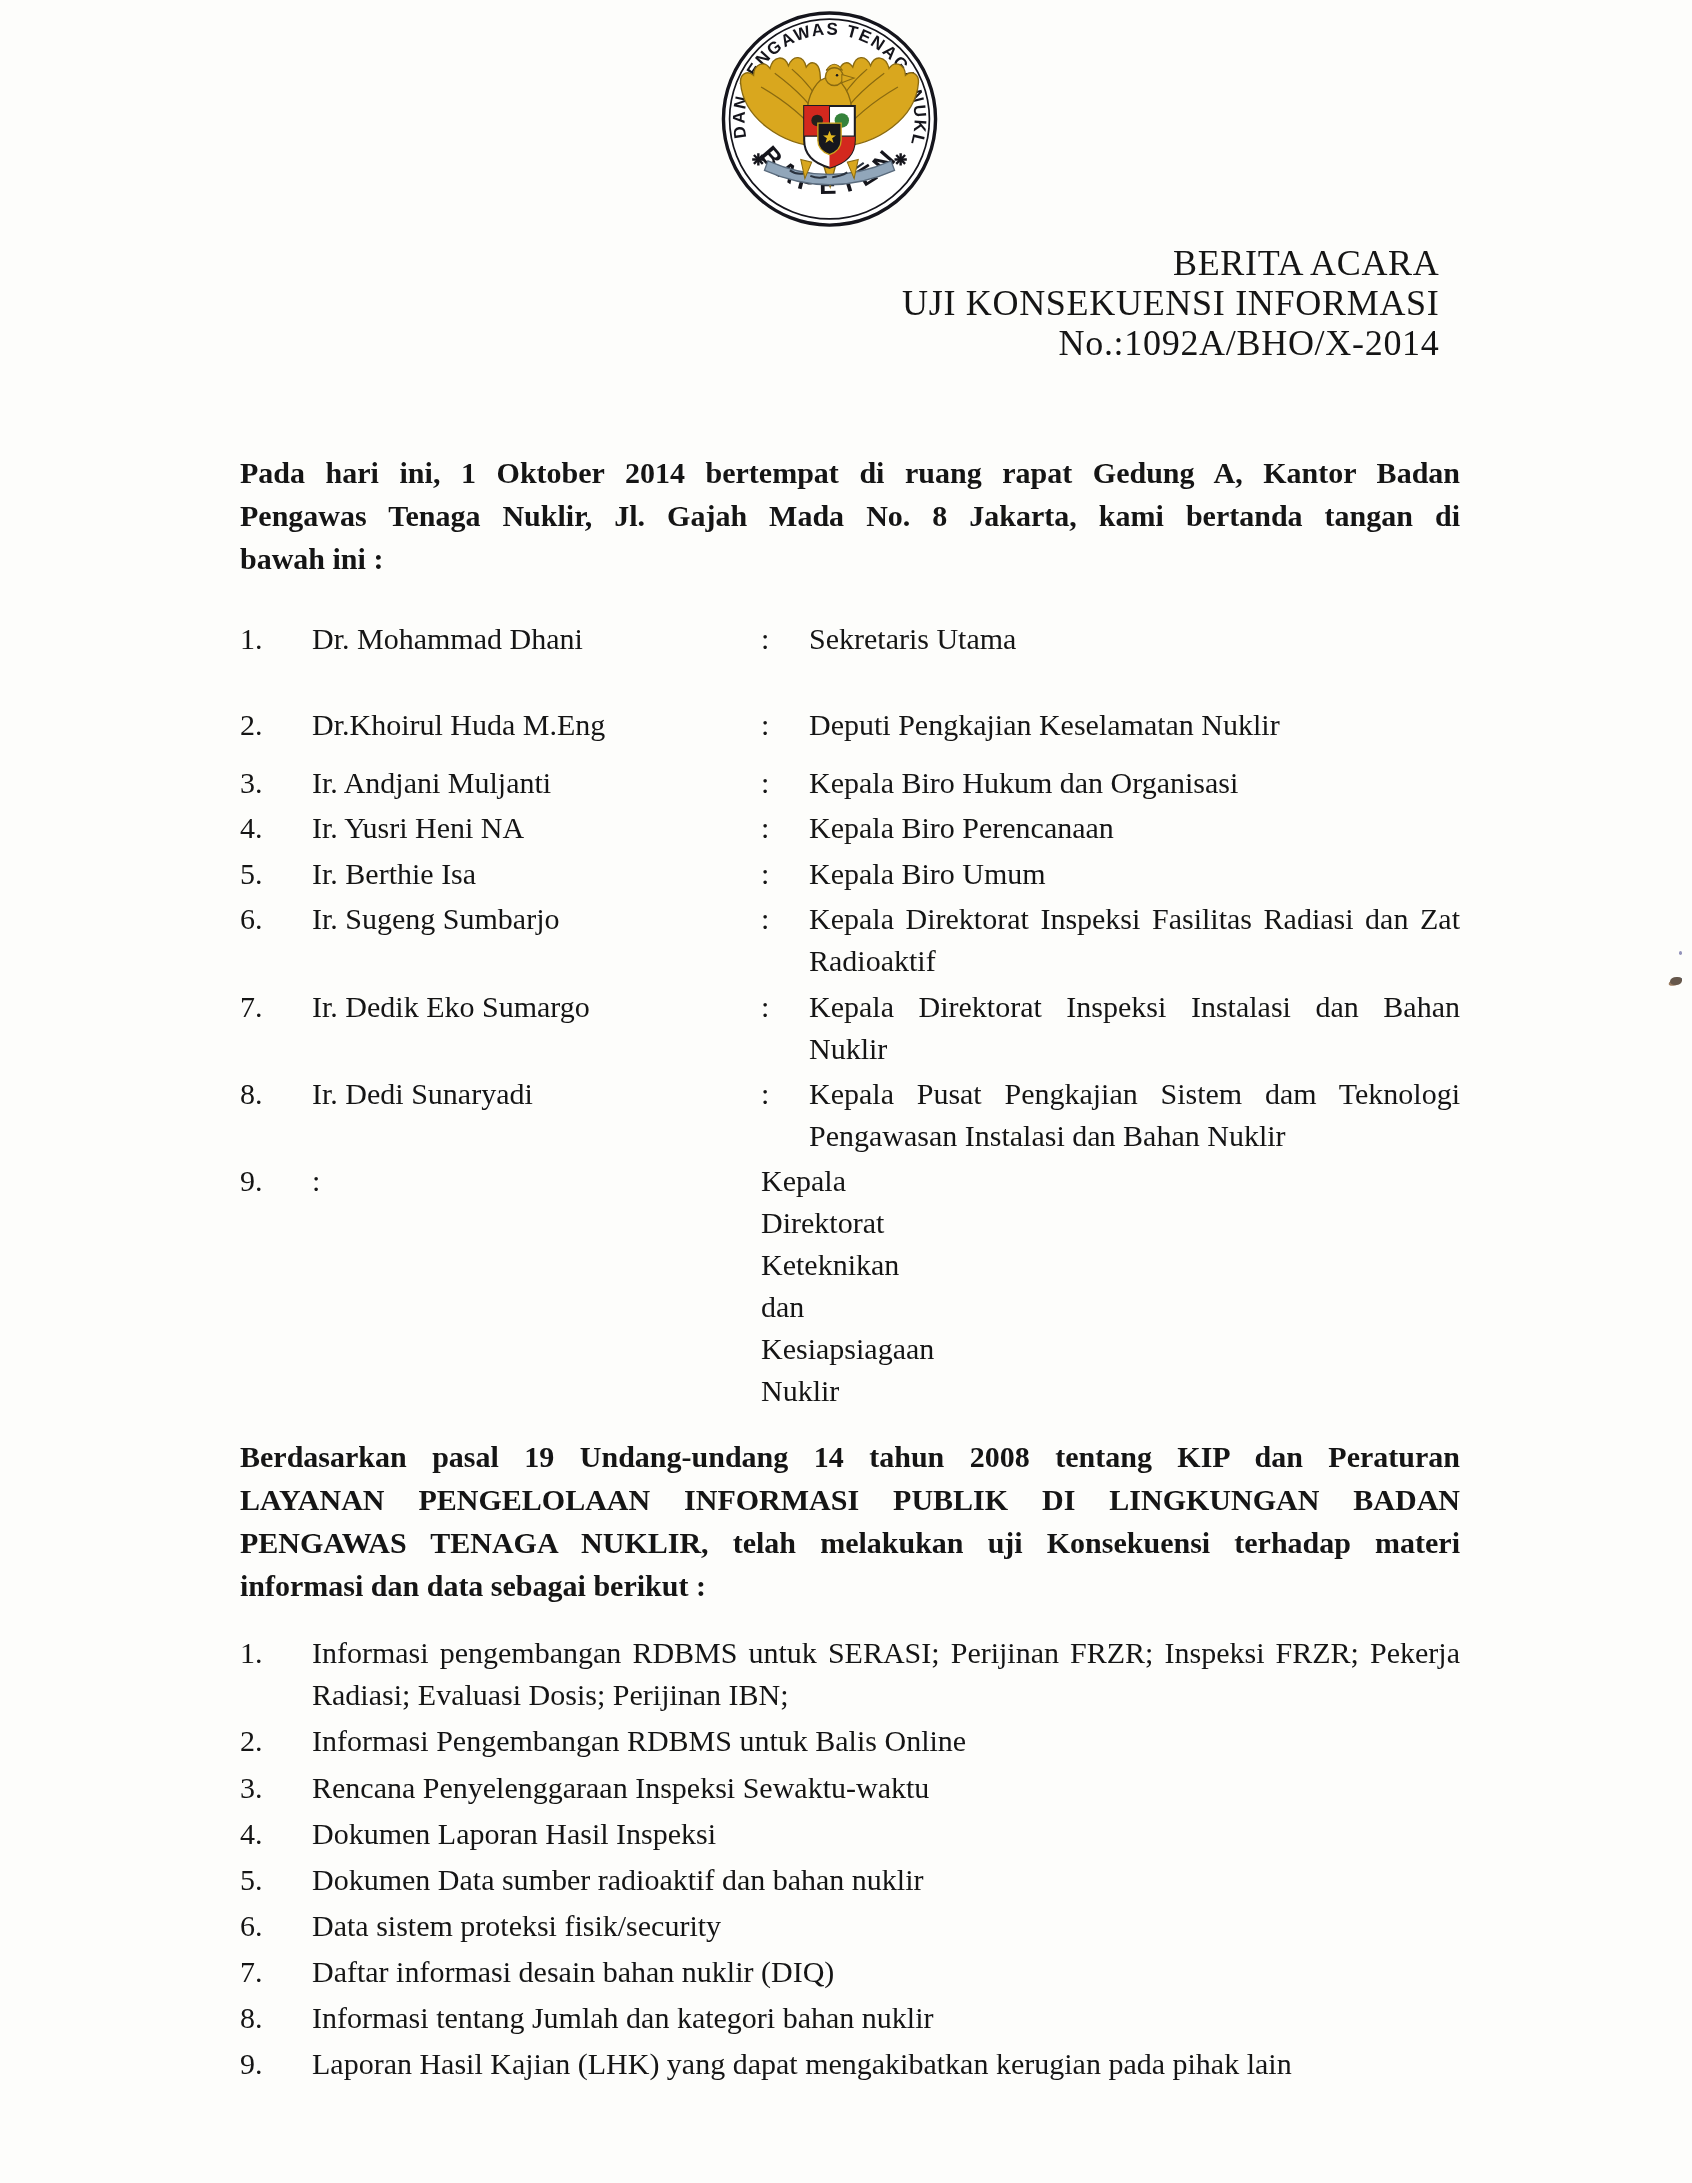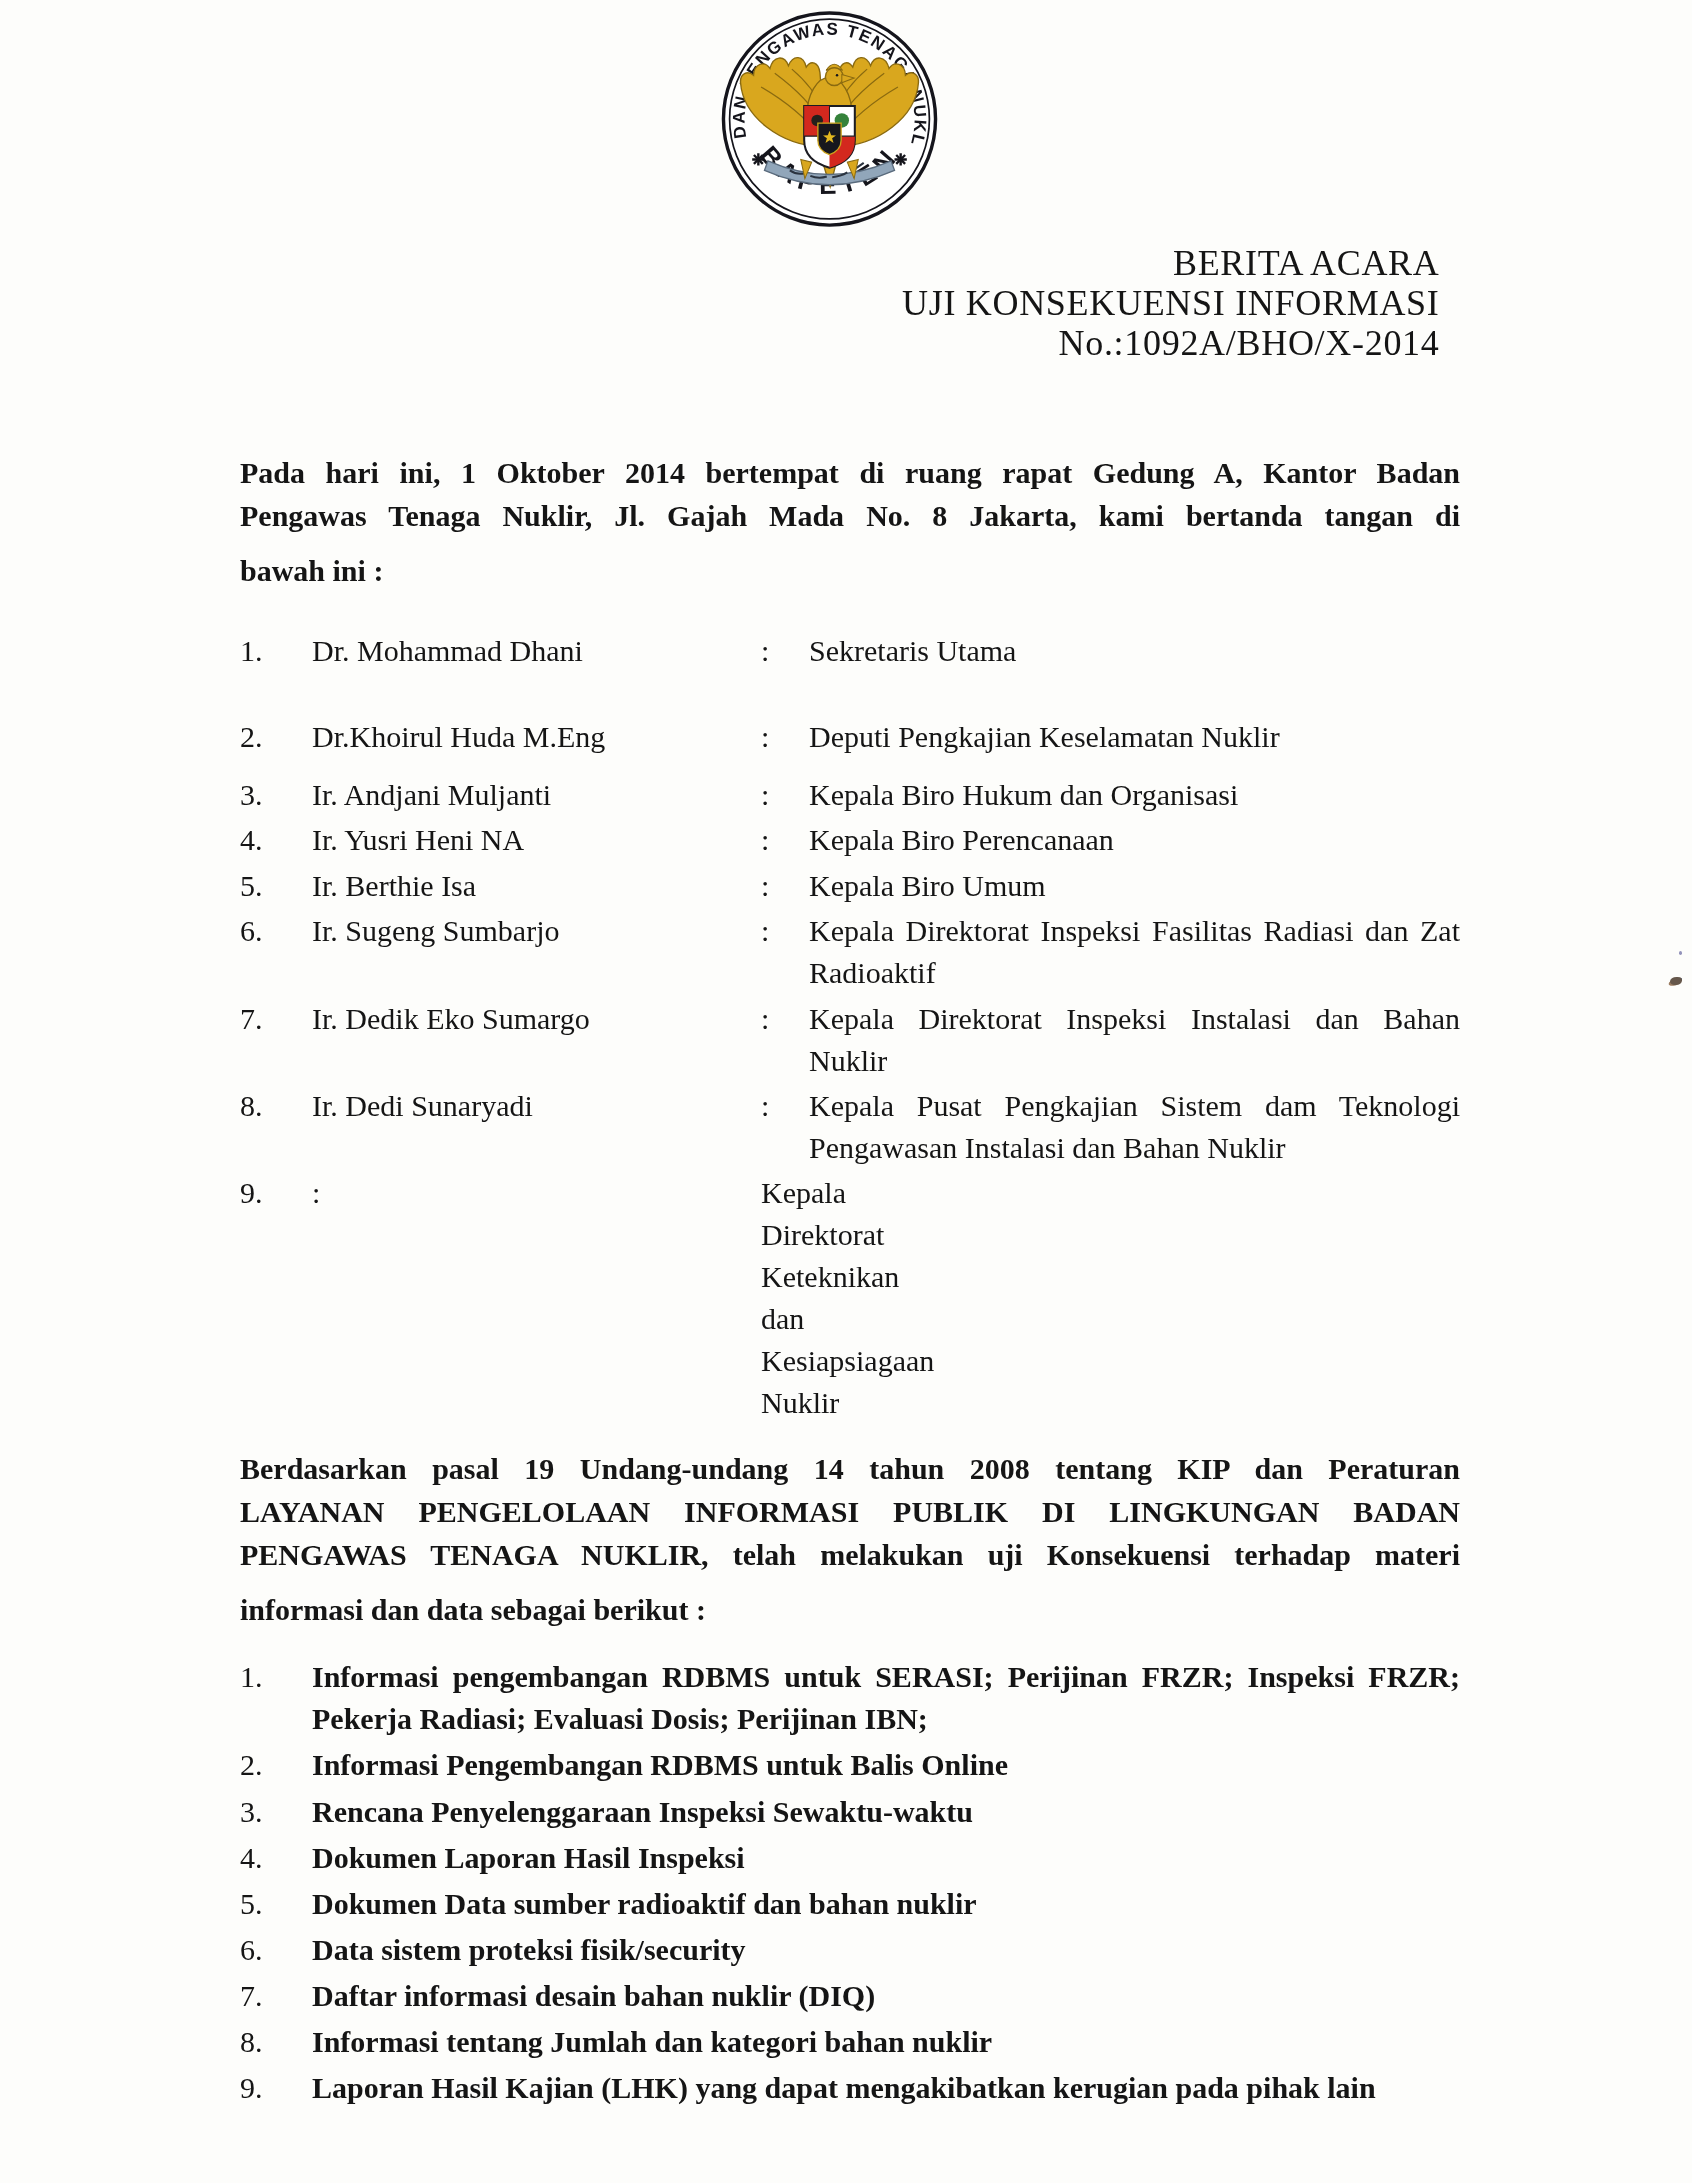--- a/index.html
+++ b/index.html
@@ -17,33 +17,33 @@
   .logo-wrap{padding-top:5.5px;display:flex;justify-content:center;transform:translateX(-20.5px);}
 
   
   .title-block{margin-top:4.1px;text-align:right;transform:translateX(-20.5px);}
   .title-line{font-size:36px;line-height:40px;letter-spacing:0.7px;}
 
   
   .para{margin-top:88px;}
   .para2{margin-top:23px;}
   .jline{font-size:30px;line-height:43px;text-align:justify;text-align-last:justify;white-space:normal;font-weight:bold;}
-  .jline:last-child{text-align-last:left;margin-top:12px;}
+  .jline:last-child{text-align-last:left;}
 
   
   .sig-list{margin-top:38px;}
   .sig-row{display:grid;grid-template-columns:72px 449px 48px 651px;font-size:30px;line-height:42px;margin-bottom:3.4px;}
   .sig-row .role{text-align:justify;}
   .sig-row.gap-large{margin-bottom:44px;}
   .sig-row.gap-medium{margin-bottom:16.4px;}
 
   
   .mat-list{margin-top:25px;}
   .mat-row{display:grid;grid-template-columns:72px 1148px;font-size:30px;line-height:42px;margin-bottom:4.1px;}
-  .mat-row .mtext{text-align:justify;font-weight:bold;}
+  .mat-row .mtext{text-align:justify;}
 
   
   .speck{position:absolute;left:1670px;top:977px;width:11.6px;height:8.2px;
          background:#4c3b2d;border-radius:60% 40% 55% 45%;opacity:.85;
          box-shadow:-2.7px 2.1px 0 -1.4px #8a6647, 2.1px -1.4px 0 -2.1px #2e4a6e;}
   .dot{position:absolute;left:1679px;top:951px;width:3.4px;height:4.1px;background:#3d3d85;border-radius:50%;opacity:.55;}
 </style>
 </head>
 <body>
 

